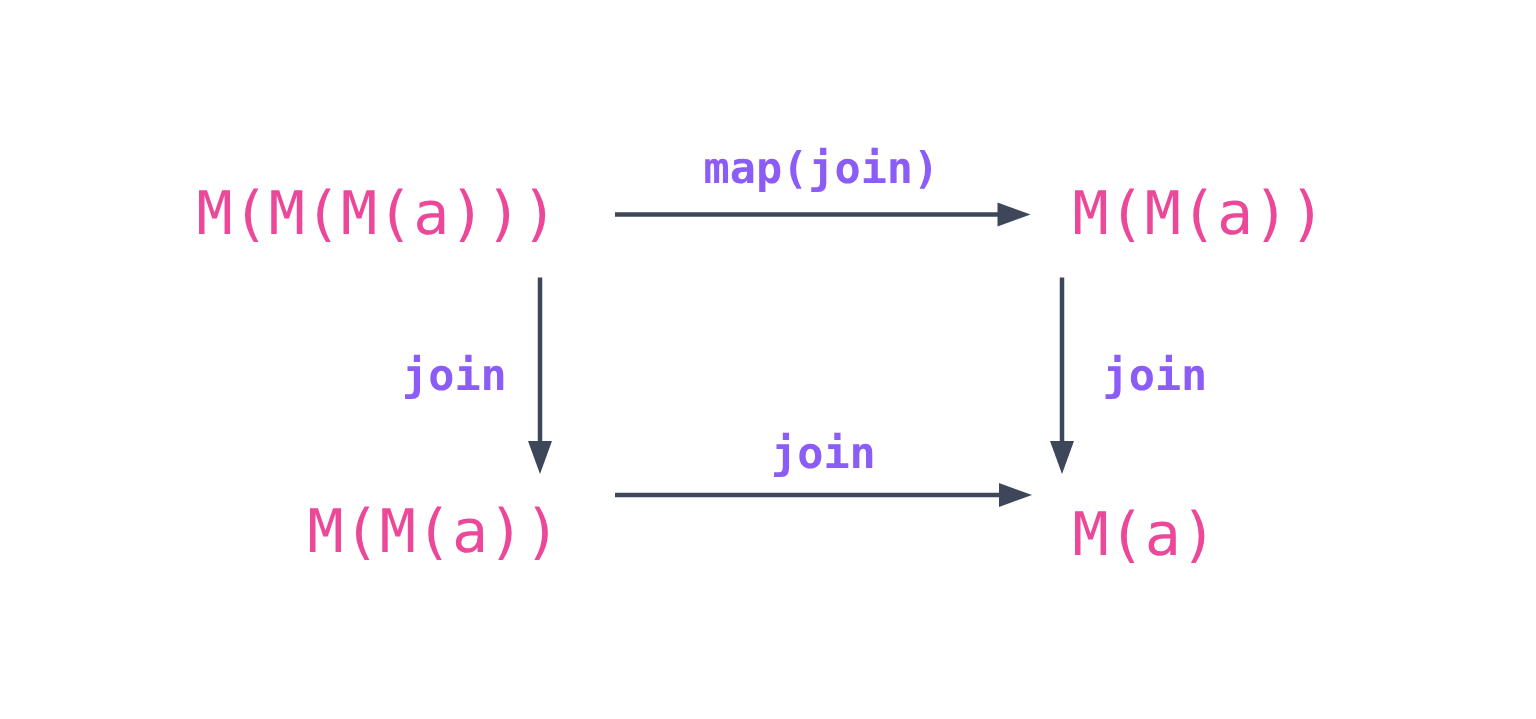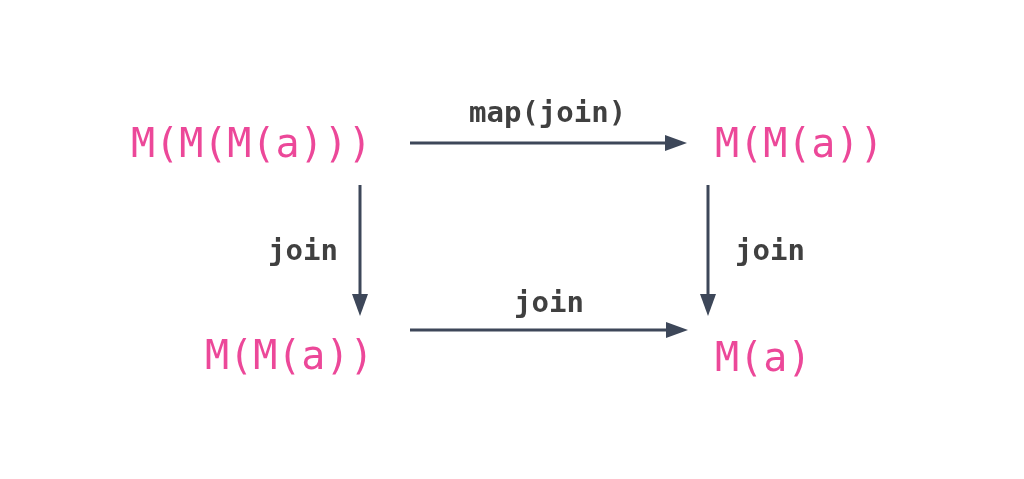--- a/index.html
+++ b/index.html
@@ -21,21 +21,21 @@
     line-height: 48px;
     font-weight: 400;
     color: #ec4899;
     white-space: pre;
   }
   .arrow-label {
     position: absolute;
     font-size: 29px;
     line-height: 34px;
     font-weight: 700;
-    color: #404040;
+    color: #8b5cf6;
     white-space: pre;
   }
   #arrows {
     position: absolute;
     left: 0;
     top: 0;
     width: 1024px;
     height: 479px;
     display: block;
   }

